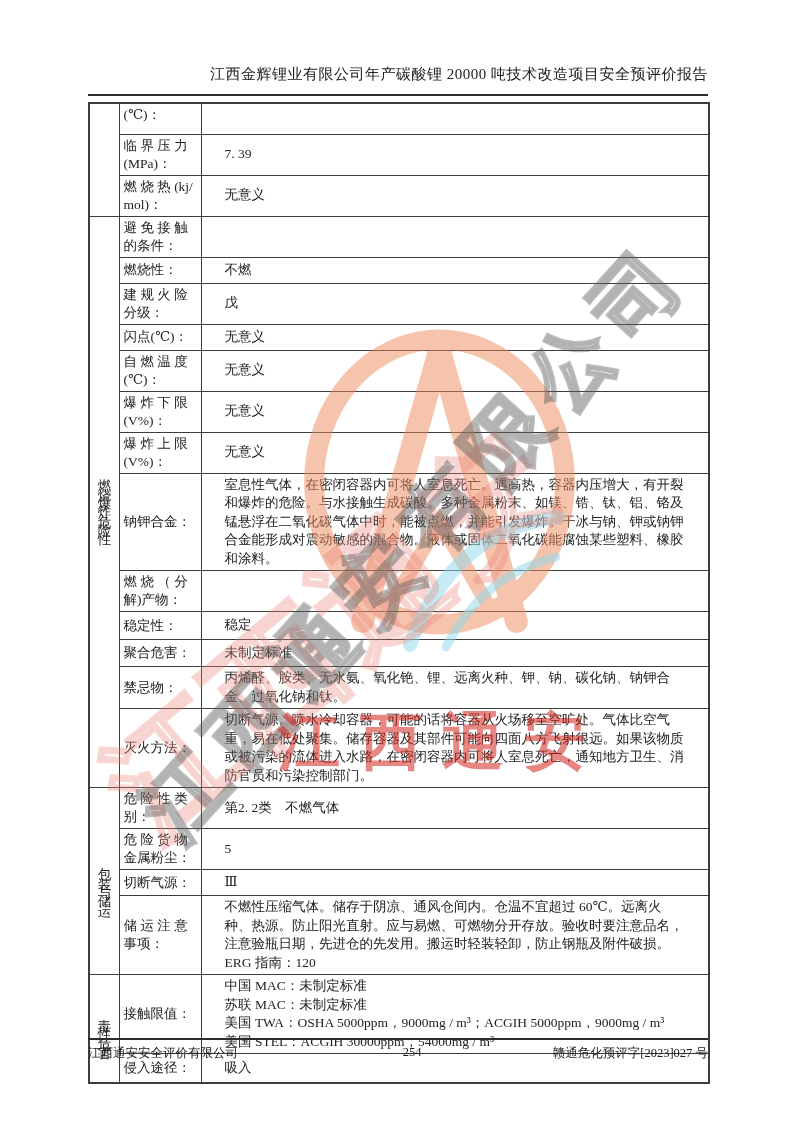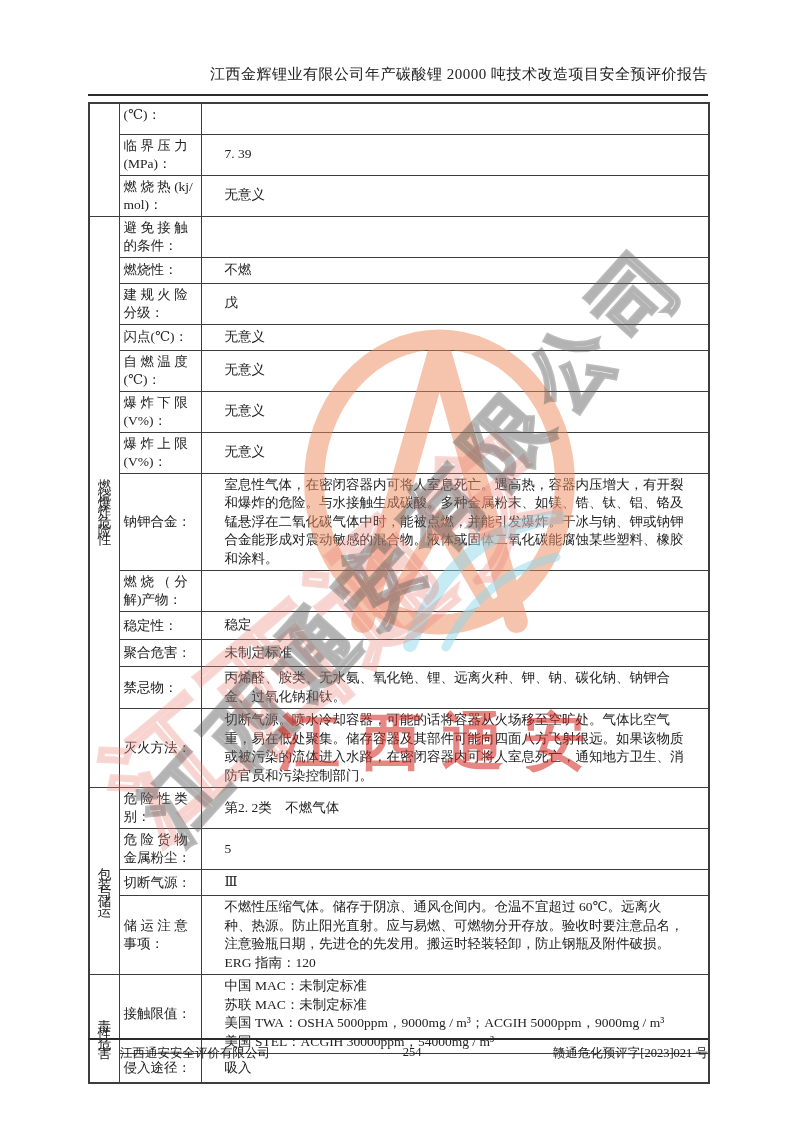--- a/index.html
+++ b/index.html
@@ -49,21 +49,21 @@
   }
 
   
   .footer {
     position: absolute; left: 88px; top: 1038px; width: 620px;
     border-top: 2px solid #2b2b2b; padding-top: 5px;
     font-size: 12.5px; color: #202020;
     display: flex; justify-content: space-between; align-items: flex-start;
   }
   .footer .center { position: absolute; left: 0; right: 0; text-align: center; padding-left: 28px; }
-  .footer .left, .footer .right { position: relative; z-index: 1; background: transparent; padding-left: 32px; }
+  .footer .left, .footer .right { position: relative; z-index: 1; background: transparent; }
 
   
   .wm { position: absolute; pointer-events: none; }
   .wm-logo { left: 297px; top: 322px; opacity: 0.5; }
   .wm-accent { left: 398px; top: 505px; opacity: 0.5; }
   .wm-diag {
     left: 118px; top: 790px;
     font-size: 82px; font-weight: 700; letter-spacing: 14px;
     font-family: "Liberation Sans", "DejaVu Sans", sans-serif;
     transform: rotate(-48deg); transform-origin: left top;
@@ -229,16 +229,16 @@
       <path d="M48 142 Q85 70 158 52" fill="none" stroke="#8fd8ea" stroke-width="9" stroke-linecap="round"></path>
     </svg>
   </div>
   <div class="wm wm-diag2">江西通安</div>
   <div class="wm wm-diag">江西通安有限公司</div>
   <div class="wm wm-red">江西通安</div>
 
   <div class="footer">
     <span class="center">254</span>
     <span class="left">江西通安安全评价有限公司</span>
-    <span class="right">赣通危化预评字[2023]021 号</span>
+    <span class="right">赣通危化预评字[2023]027 号</span>
   </div>
 
 </div>
 
 </body></html>

